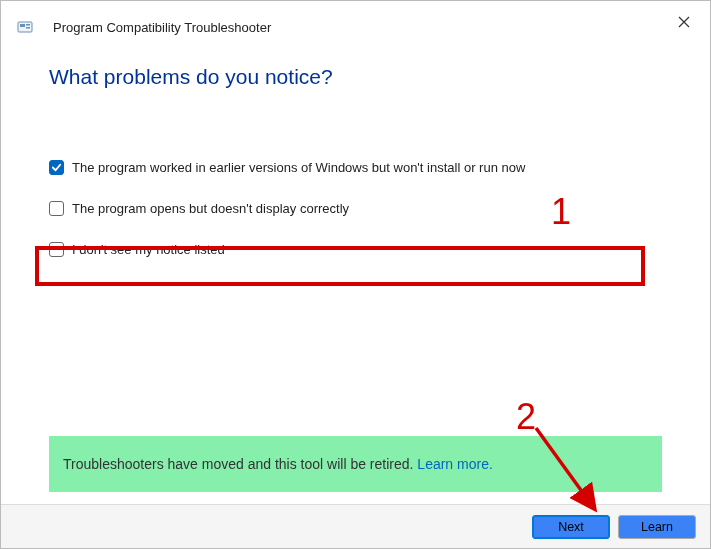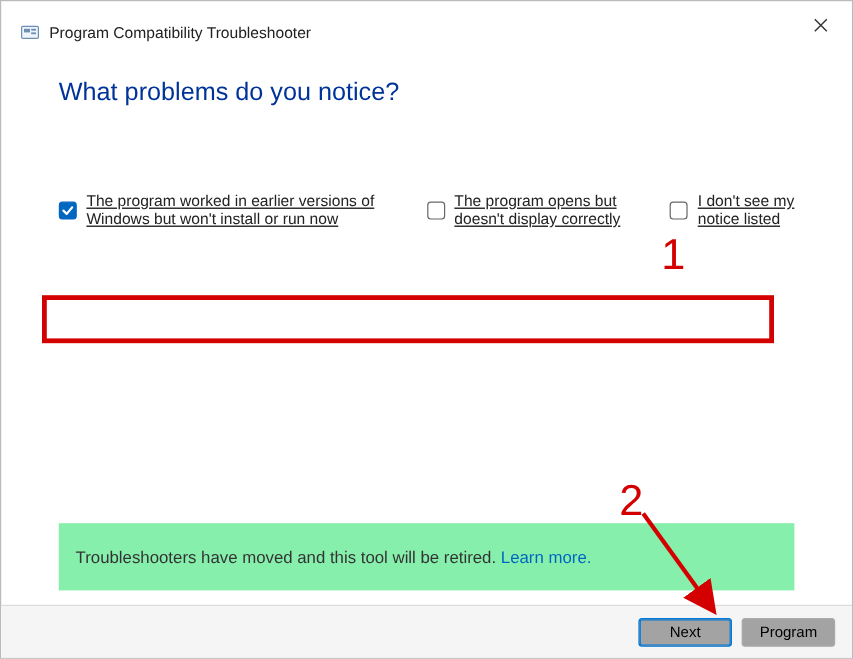--- a/index.html
+++ b/index.html
@@ -36,21 +36,21 @@
       cursor: pointer;
       font-size: 16px;
       color: #333;
       background: transparent;
       border: none;
     }
     .header {
       display: flex;
       align-items: flex-end;
       padding: 18px 12px 0 16px;
-      gap: 8px;
+      gap: 20px;
     }
     .header-icon {
       width: 16px;
       height: 16px;
       display: inline-flex;
       align-items: center;
       justify-content: center;
     }
     .header-title {
       font-size: 13px;
@@ -60,24 +60,23 @@
       padding: 30px 48px 0 48px;
     }
     .question-heading {
       font-size: 21px;
       color: #003399;
       font-weight: 400;
       margin-bottom: 71px;
     }
     .options {
       display: flex;
-      flex-direction: row;
+      flex-direction: column;
       gap: 26px;
       position: relative;
-      text-decoration: underline;
     }
     .option-row {
       display: flex;
       align-items: center;
       gap: 8px;
     }
     .checkbox {
       width: 15px;
       height: 15px;
       border: 1px solid #666;
@@ -160,21 +159,21 @@
       display: flex;
       align-items: center;
       justify-content: flex-end;
       padding-right: 14px;
       gap: 8px;
     }
     .btn {
       min-width: 78px;
       height: 24px;
       border: 1px solid #aaa;
-      background: #a3a3a3;
+      background: #3b82f6;
       border-radius: 3px;
       font-size: 12.5px;
       cursor: pointer;
       display: flex;
       align-items: center;
       justify-content: center;
     }
     .btn.focused {
       border: 1px solid #0078d7;
       box-shadow: 0 0 0 1px #0078d7 inset;
@@ -235,21 +234,21 @@
 
   <div class="notice-bar">
     <span>Troubleshooters have moved and this tool will be retired. </span><span class="notice-link">Learn more.</span>
   </div>
 
   <div class="footer">
     <button class="btn focused">
       <span>Next</span>
     </button>
     <button class="btn">
-      <span>Program</span>
+      <span>Learn</span>
     </button>
   </div>
 
   <div class="highlight-box highlight-1"></div>
   <div class="annotation annot-1">1</div>
   <div class="annotation annot-2">2</div>
   <svg class="arrow-svg" viewBox="0 0 100 120">
     <defs>
       <marker id="ah" markerWidth="8" markerHeight="8" refX="5" refY="4" orient="auto">
         <path d="M0,0 L8,4 L0,8 Z" fill="#d40000"></path>

